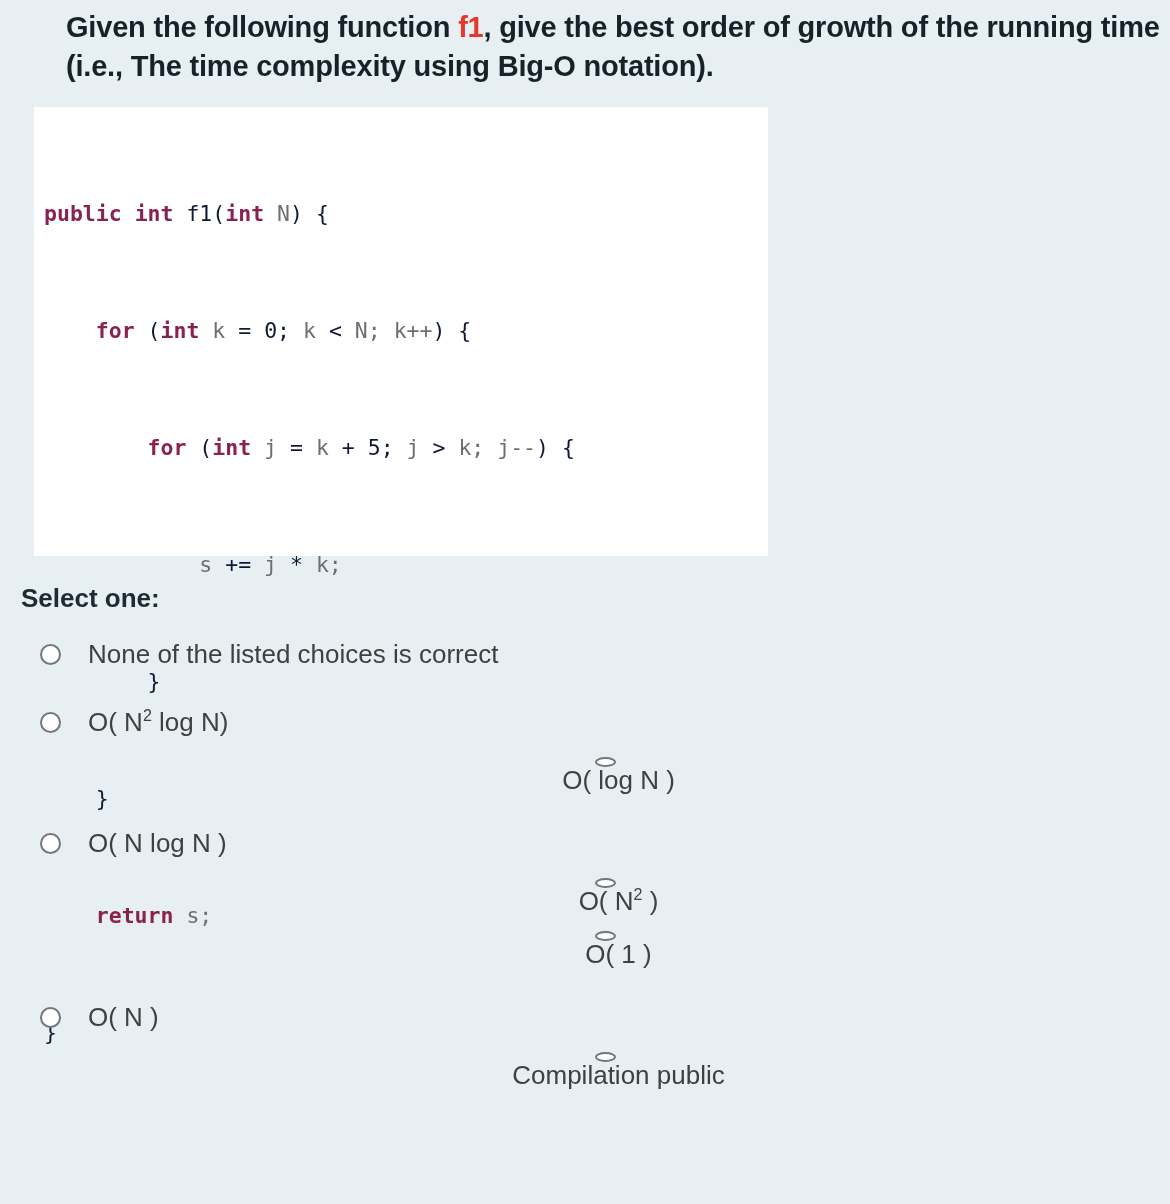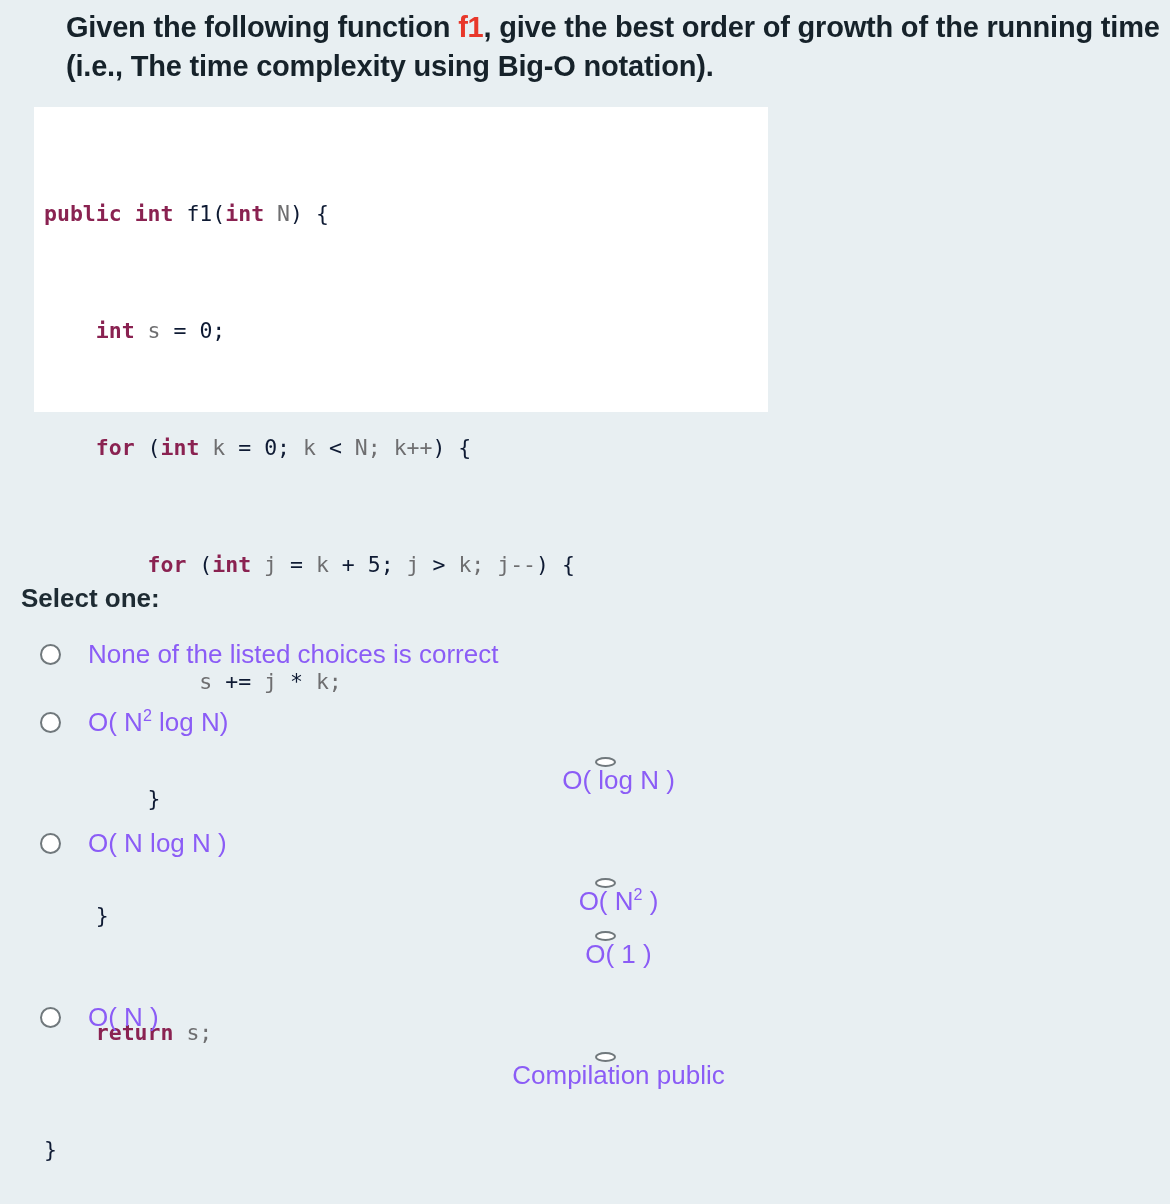--- a/index.html
+++ b/index.html
@@ -33,21 +33,21 @@
   .fn-name {
     color: #e8372a;
   }
 
   
   .code-block {
     position: absolute;
     left: 34px;
     top: 107px;
     width: 734px;
-    height: 305px;
+    height: 449px;
     background: #ffffff;
     overflow: visible;
     box-sizing: border-box;
   }
   .code-inner {
     position: absolute;
     left: 10px;
     top: 9px;
     font-family: "DejaVu Sans Mono", "Liberation Mono", monospace;
     font-size: 21.5px;
@@ -107,39 +107,38 @@
     min-width: 21px;
     border: 2px solid #70787c;
     border-radius: 50%;
     background: #ffffff;
     box-sizing: border-box;
     display: inline-block;
   }
   .option-label {
     margin-left: 27px;
     font-size: 26px;
-    color: #8b5cf6;
+    color: #404040;
     white-space: nowrap;
     line-height: 1;
   }
   .option-label sup {
     font-size: 0.62em;
     vertical-align: super;
     line-height: 0;
   }
 </style>
 </head>
 <body>
 
 <div class="question-heading"><span>Given the following function </span><span class="fn-name">f1</span><span>, give the best order of growth of the running time (i.e., The time complexity using Big-O notation).</span></div>
 
 <div class="code-block">
   <div class="code-inner">
     <div class="code-line"><span class="kw">public</span> <span class="kw">int</span> <span class="punct">f1(</span><span class="kw">int</span> <span class="id-gray">N</span><span class="punct">) {</span></div>
-    <div class="code-line">    <span class="kw">int</span> <span class="id-gray">s</span> <span class="punct">=</span> <span class="num">0;</span></div>
     <div class="code-line">    <span class="kw">for</span> <span class="punct">(</span><span class="kw">int</span> <span class="id-gray">k</span> <span class="punct">=</span> <span class="num">0;</span> <span class="id-gray">k</span> <span class="punct">&lt;</span> <span class="id-gray">N;</span> <span class="id-gray">k++</span><span class="punct">) {</span></div>
     <div class="code-line">        <span class="kw">for</span> <span class="punct">(</span><span class="kw">int</span> <span class="id-gray">j</span> <span class="punct">=</span> <span class="id-gray">k</span> <span class="punct">+</span> <span class="num">5;</span> <span class="id-gray">j</span> <span class="punct">&gt;</span> <span class="id-gray">k;</span> <span class="id-gray">j--</span><span class="punct">) {</span></div>
     <div class="code-line">            <span class="id-gray">s</span> <span class="punct">+=</span> <span class="id-gray">j</span> <span class="punct">*</span> <span class="id-gray">k;</span></div>
     <div class="code-line">        <span class="punct">}</span></div>
     <div class="code-line">    <span class="punct">}</span></div>
     <div class="code-line">    <span class="kw">return</span> <span class="id-gray">s;</span></div>
     <div class="code-line"><span class="punct">}</span></div>
   </div>
 </div>
 

